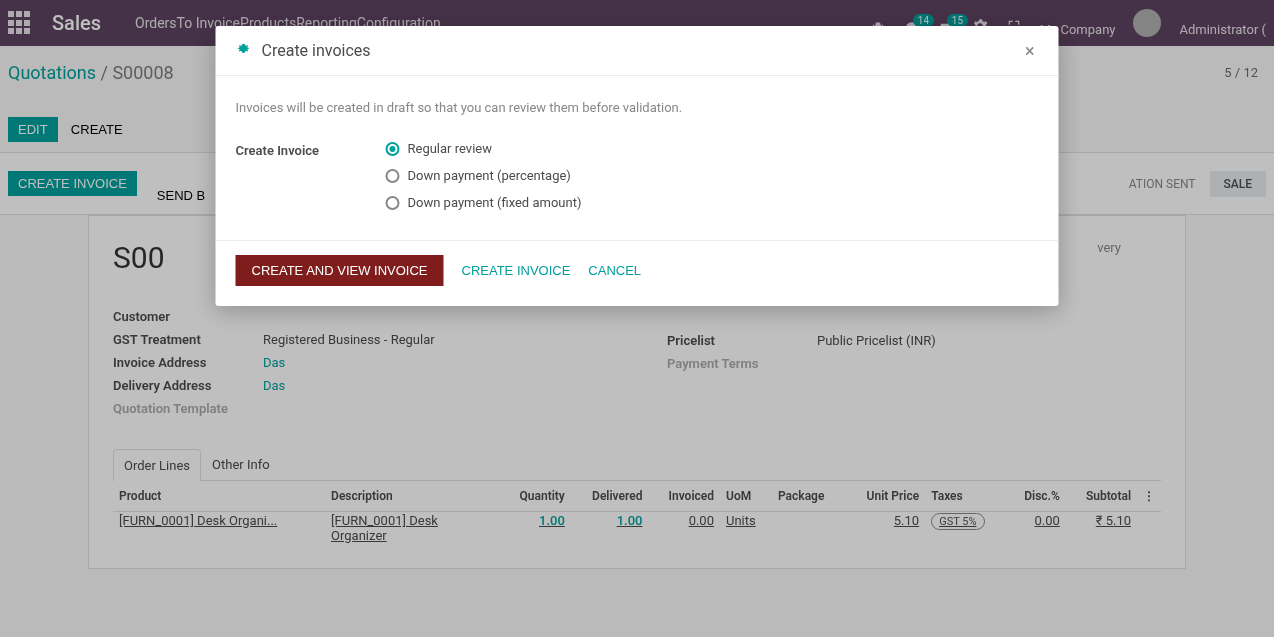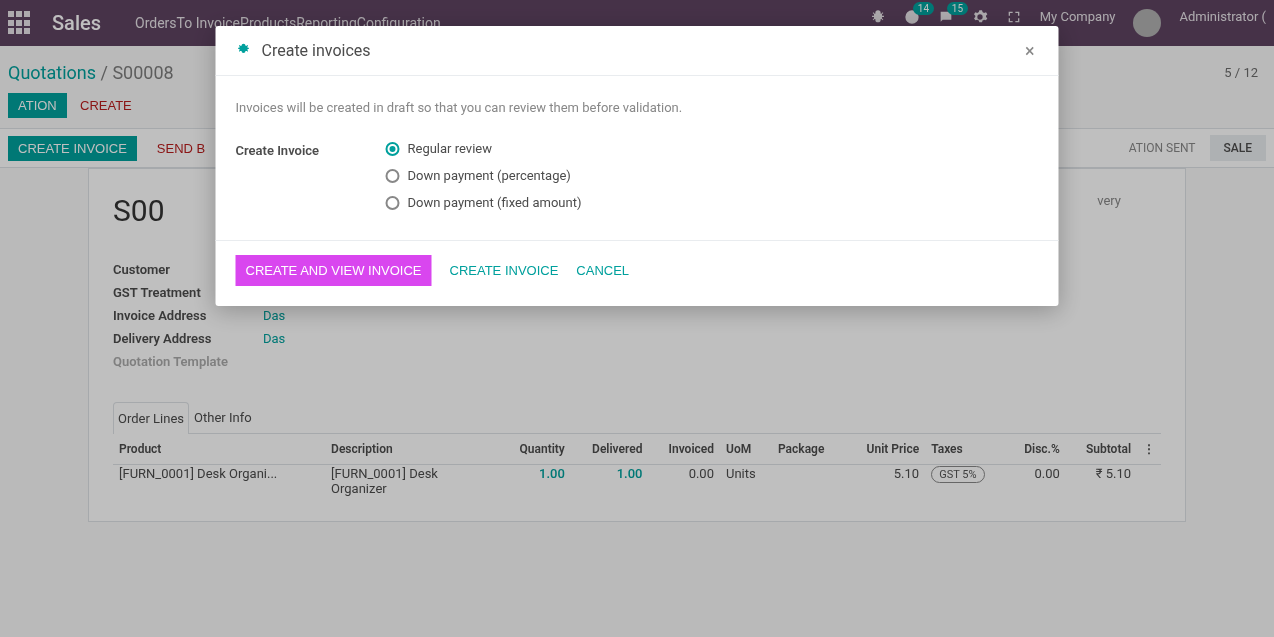--- a/index.html
+++ b/index.html
@@ -5,35 +5,35 @@
 * { box-sizing: border-box; margin: 0; padding: 0; }
 body { font-family: -apple-system, BlinkMacSystemFont, "Segoe UI", Roboto, "Helvetica Neue", Arial, sans-serif; font-size: 13px; color: #4c4c4c; background: #f9f9f9; overflow: hidden; width: 1274px; height: 637px; position: relative; }
 
 
 .top-header { background: #5e4361; height: 46px; display: flex; align-items: center; color: #fff; padding: 0 8px; }
 .apps-icon { width: 24px; height: 24px; display: flex; flex-wrap: wrap; gap: 2px; cursor: pointer; margin-right: 20px; }
 .apps-icon span { width: 6px; height: 6px; background: #fff; opacity: 0.85; }
 .app-title { font-size: 20px; font-weight: 500; margin-right: 34px; color: #fff; }
 .top-menu { display: flex; font-size: 14px; color: rgba(255,255,255,0.85); }
 .top-menu a { cursor: pointer; }
-.top-right { margin-left: auto; display: flex; align-items: flex-start; gap: 18px; color: rgba(255,255,255,0.85); font-size: 13px; }
+.top-right { margin-left: auto; display: flex; align-items: flex-end; gap: 18px; color: rgba(255,255,255,0.85); font-size: 13px; }
 .icon-wrap { position: relative; display: inline-flex; align-items: center; }
 .badge-green { position: absolute; top: -7px; left: 9px; background: #00a09d; color: #fff; font-size: 10px; border-radius: 9px; padding: 1px 5px; }
 .avatar { width: 28px; height: 28px; border-radius: 50%; background: #b0b0b0; display: inline-block; }
 
 
 .breadcrumb-bar { padding: 16px 16px 10px 8px; display: flex; align-items: center; }
 .breadcrumb { font-size: 18px; color: #7d7d7d; }
 .breadcrumb .root { color: #00a09d; cursor: pointer; }
 .pager { margin-left: auto; color: #6c6c6c; font-size: 13px; }
 
 .btn-row { padding: 0 8px 10px 8px; }
 .btn { display: inline-block; padding: 5px 10px; font-size: 13px; cursor: pointer; border: none; }
 .btn-teal { background: #00a09d; color: #fff; }
-.btn-link { color: #b91c1c; background: transparent; }
+.btn-link { color: #000000; background: transparent; margin-top: 24px; }
 
 
 .action-bar { border-top: 1px solid #dee2e6; border-bottom: 1px solid #dee2e6; background: #fff; padding: 6px 8px; display: flex; align-items: center; gap: 10px; }
 .status-tabs { margin-left: auto; display: flex; }
 .status-tab { padding: 6px 14px; font-size: 12px; color: #888; cursor: pointer; }
 .status-tab.active { background: #e9ecef; color: #4c4c4c; font-weight: 500; }
 
 
 .main-wrap { padding: 0 8px; }
 .card { background: #fff; border: 1px solid #dee2e6; margin: 0 80px; padding: 24px; }
@@ -42,28 +42,28 @@
 .field-col { flex: 1; }
 .field-row { display: flex; padding: 4px 0; font-size: 13px; }
 .field-label { width: 150px; font-weight: 600; color: #4c4c4c; }
 .field-val { color: #4c4c4c; }
 .field-val.link { color: #00a09d; cursor: pointer; }
 .field-val.muted, .field-label.muted { color: #aaa; }
 .delivery-pill { margin-left: auto; color: #888; font-size: 13px; padding-right: 40px; }
 
 
 .tabs { display: flex; border-bottom: 1px solid #dee2e6; }
-.tab { border: 1px solid transparent; border-bottom: none; padding: 8px 4px; cursor: pointer; color: #4c4c4c; font-size: 13px; }
+.tab { border: 1px solid transparent; border-bottom: none; padding: 8px 10px; cursor: pointer; color: #4c4c4c; font-size: 13px; }
 .tab.active { border-color: #dee2e6; background: #fff; border-radius: 4px 4px 0 0; position: relative; top: 1px; }
 
 
 table.lines { width: 100%; border-collapse: collapse; margin-top: 0; }
 table.lines th { text-align: left; font-weight: 600; font-size: 12px; padding: 8px 6px; border-bottom: 1px solid #dee2e6; color: #4c4c4c; }
 table.lines th.num, table.lines td.num { text-align: right; }
-table.lines td { padding: 1px 6px; font-size: 13px; vertical-align: top; }
+table.lines td { padding: 1px 6px; font-size: 13px; vertical-align: top; text-decoration: underline; }
 .num-link { color: #00a09d; font-weight: 500; }
 .tax-pill { border: 1px solid #888; border-radius: 10px; padding: 1px 7px; font-size: 11px; color: #555; }
 .kebab { font-size: 16px; color: #888; cursor: pointer; text-align: center; }
 
 
 .modal-backdrop { position: fixed; inset: 0; background: rgba(0,0,0,0.25); }
 .modal { position: fixed; top: 26px; left: 50%; transform: translateX(-50%); width: 843px; background: #fff; border-radius: 3px; box-shadow: 0 5px 25px rgba(0,0,0,0.25); }
 .modal-header { padding: 14px 20px; display: flex; align-items: center; border-bottom: 1px solid #e9ecef; }
 .modal-header .bug { color: #00a09d; margin-right: 10px; font-size: 14px; }
 .modal-title { font-size: 16px; color: #4c4c4c; }
@@ -71,21 +71,21 @@
 .modal-body { padding: 24px 20px 30px 20px; }
 .help-text { color: #888; font-size: 13px; margin-bottom: 26px; }
 .form-row { display: flex; align-items: flex-start; }
 .form-label { width: 150px; font-weight: 600; font-size: 13px; color: #4c4c4c; padding-top: 2px; }
 .radio-group { display: flex; flex-direction: column; gap: 12px; font-size: 13px; color: #4c4c4c; }
 .radio-item { display: flex; align-items: center; gap: 8px; cursor: pointer; }
 .radio { width: 14px; height: 14px; border: 2px solid #888; border-radius: 50%; display: inline-flex; align-items: center; justify-content: center; }
 .radio.checked { border-color: #00a09d; }
 .radio.checked::after { content: ""; width: 6px; height: 6px; border-radius: 50%; background: #00a09d; }
 .modal-footer { padding: 14px 20px 20px 20px; border-top: 1px solid #e9ecef; display: flex; gap: 18px; align-items: center; }
-.btn-primary { background: #d946ef; color: #fff; padding: 8px 10px; font-size: 13px; font-weight: 500; border: none; cursor: pointer; }
+.btn-primary { background: #7f1d1d; color: #fff; padding: 8px 16px; font-size: 13px; font-weight: 500; border: none; cursor: pointer; }
 .btn-secondary { color: #00a09d; background: transparent; border: none; font-size: 13px; font-weight: 500; cursor: pointer; }
 
 svg.ico { width: 16px; height: 16px; fill: currentColor; }
 </style>
 </head>
 <body>
 
 <div class="top-header">
   <div class="apps-icon">
     <span></span>
@@ -143,21 +143,21 @@
 <div class="breadcrumb-bar">
   <div class="breadcrumb">
     <span class="root">Quotations</span>
     <span> / </span>
     <span>S00008</span>
   </div>
   <div class="pager">5 / 12</div>
 </div>
 
 <div class="btn-row">
-  <button class="btn btn-teal">ATION</button>
+  <button class="btn btn-teal">EDIT</button>
   <button class="btn btn-link">CREATE</button>
 </div>
 
 <div class="action-bar">
   <button class="btn btn-teal">CREATE INVOICE</button>
   <button class="btn btn-link">SEND B</button>
   <div class="status-tabs">
     <div class="status-tab">ATION SENT</div>
     <div class="status-tab active">SALE</div>
   </div>
@@ -191,20 +191,24 @@
         <div class="field-row">
             <div class="field-label muted">Quotation Template</div>
             <div class="field-val muted"></div>
           </div>
       </div>
       <div class="field-col">
         <div style="height:24px;"></div>
         <div class="field-row">
             <div class="field-label">Pricelist</div>
             <div class="field-val">Public Pricelist (INR)</div>
+          </div>
+        <div class="field-row">
+            <div class="field-label muted">Payment Terms</div>
+            <div class="field-val muted"></div>
           </div>
       </div>
     </div>
 
     <div class="tabs">
       <div class="tab active">Order Lines</div>
       <div class="tab">Other Info</div>
     </div>
 
     <table class="lines">

